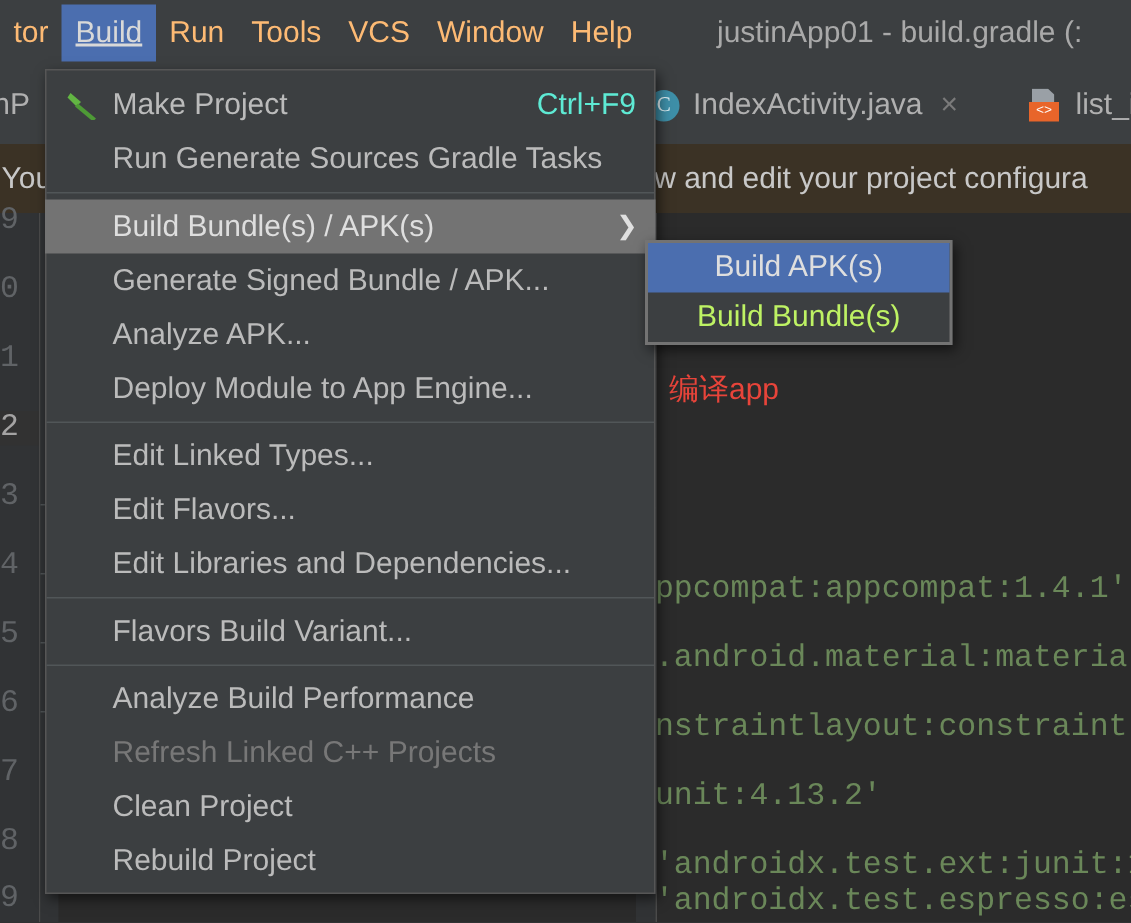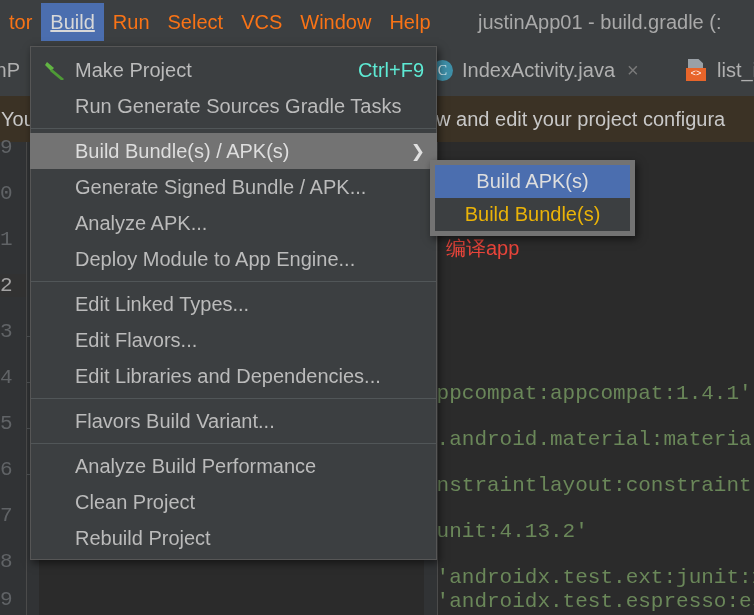--- a/index.html
+++ b/index.html
@@ -31,21 +31,21 @@
     display: flex;
     align-items: center;
   }
   .menubar-items {
     display: flex;
     align-items: center;
     height: 44px;
   }
   .menu-top {
     font-size: 20px;
-    color: #f97316;
+    color: #fdba74;
     padding: 0 9px;
     height: 38px;
     line-height: 38px;
     white-space: nowrap;
   }
   .menu-top.selected {
     background: #4b6eaf;
     color: #d8d8d8;
   }
   .menu-top .mn { text-decoration: underline; }
@@ -267,45 +267,45 @@
     background: #515658;
     margin: 4px 0;
   }
 
   
   .submenu {
     position: absolute;
     left: 430px; top: 160px;
     width: 205px;
     background: #3c3f41;
-    border: 5px solid #737373;
+    border: 2px solid #737373;
     box-shadow: 2px 3px 8px rgba(0,0,0,0.55);
     box-sizing: border-box;
   }
   .smi {
     height: 33px;
     line-height: 33px;
     font-size: 20px;
-    color: #eab308;
+    color: #bef264;
     text-align: center;
     white-space: nowrap;
   }
   .smi.highlight { background: #4b6eaf; color: #dedede; }
 </style>
 </head>
 <body>
 
 <div id="app">
 
   <div class="menubar">
     <div class="menubar-items">
       <div class="menu-top"><span>tor</span></div>
       <div class="menu-top selected"><span class="mn">Build</span></div>
       <div class="menu-top"><span>Run</span></div>
-      <div class="menu-top"><span>Select</span></div>
+      <div class="menu-top"><span>Tools</span></div>
       <div class="menu-top"><span>VCS</span></div>
       <div class="menu-top"><span>Window</span></div>
       <div class="menu-top"><span>Help</span></div>
     </div>
     <div class="window-title">justinApp01 - build.gradle (:</div>
   </div>
 
   <div class="tabstrip">
     <div class="tab tab-left">
       <span>ginP</span>
@@ -348,21 +348,21 @@
     <div class="foldline" style="top:194px;"></div>
     <div class="foldline" style="top:240px;"></div>
     <div class="foldline" style="top:286px;"></div>
     <div class="foldline" style="top:332px;"></div>
 
     <div class="rightcol-bg" style="left:424px;width:13px;"></div>
     <div class="rightcol-sep" style="left:437px;"></div>
     <div class="rightcol-tick" style="left:424px;top:150px;width:13px;"></div>
     <div class="rightcol-tick" style="left:424px;top:196px;width:13px;"></div>
 
-    <div class="code-red" style="top:93px;text-align:right;">编译app</div>
+    <div class="code-red" style="top:104px;text-align:right;">编译app</div>
 
     <div class="code">
       <div class="code-line" style="top:240px;">appcompat:appcompat:1.4.1'</div>
       <div class="code-line" style="top:286px;">e.android.material:material</div>
       <div class="code-line" style="top:332px;">onstraintlayout:constraintl</div>
       <div class="code-line" style="top:378px;">junit:4.13.2'</div>
       <div class="code-line" style="top:424px;"> 'androidx.test.ext:junit:1</div>
       <div class="code-line" style="top:448px;"> 'androidx.test.espresso:es</div>
     </div>
   </div>
@@ -421,20 +421,23 @@
     <div class="mi">
       <span>Flavors Build Variant...</span>
     </div>
 
     <div class="menu-sep"></div>
 
     <div class="mi">
       <span>Analyze Build Performance</span>
     </div>
 
+    <div class="mi disabled">
+      <span>Refresh Linked C++ Projects</span>
+    </div>
 
     <div class="mi">
       <span>Clean Project</span>
     </div>
 
     <div class="mi">
       <span>Rebuild Project</span>
     </div>
   </div>
 

